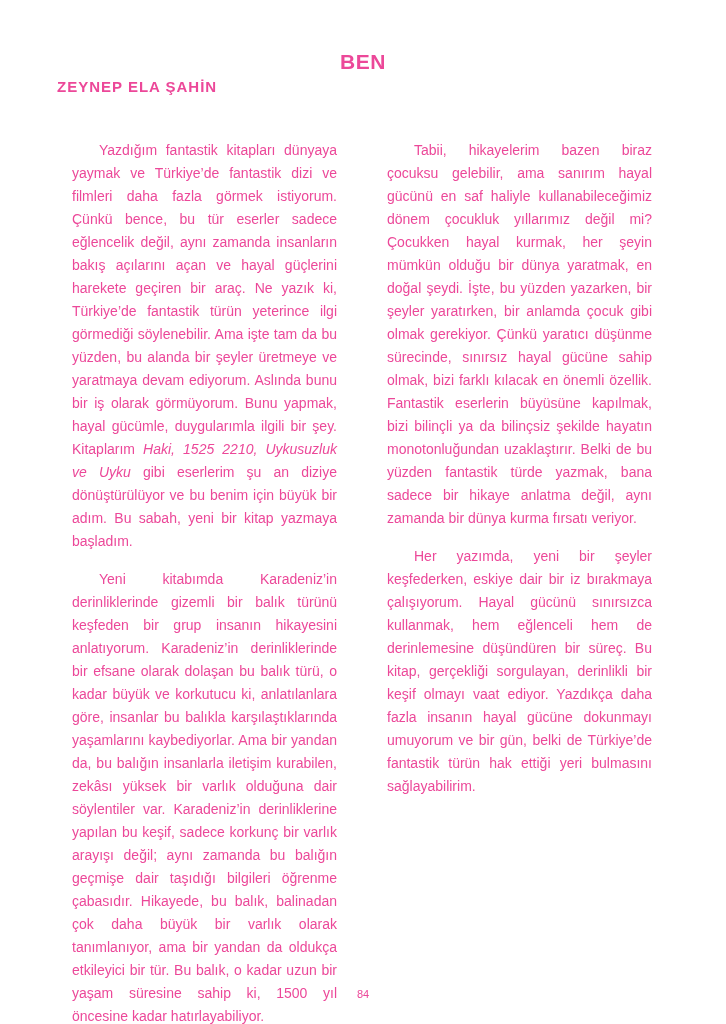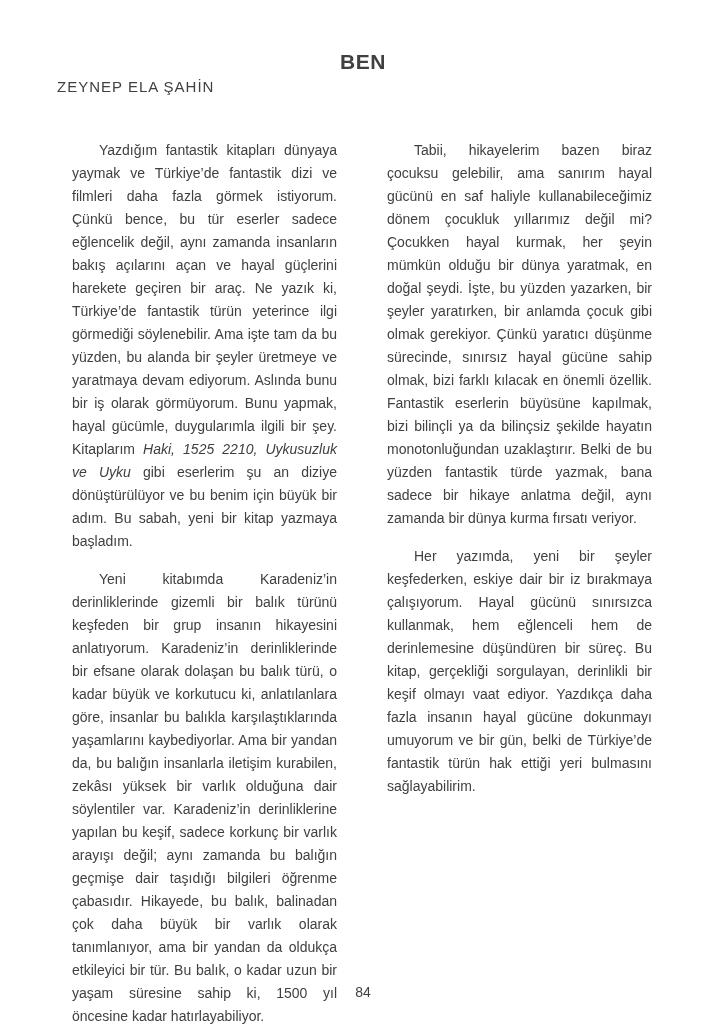--- a/index.html
+++ b/index.html
@@ -24,20 +24,21 @@
     font-size: 21px;
     font-weight: bold;
     letter-spacing: 0.5px;
   }
   .author {
     position: absolute;
     top: 78px;
     left: 57px;
     font-size: 15px;
     letter-spacing: 1px;
+    font-weight: bold;
   }
   .columns {
     position: absolute;
     top: 124px;
     left: 57px;
     width: 611px;
     display: flex;
     gap: 20px;
   }
   .column {
@@ -54,27 +55,27 @@
   }
   .column p em {
     font-style: italic;
   }
   .pagenum {
     position: absolute;
     bottom: 24px;
     left: 58px;
     width: 610px;
     text-align: center;
-    font-size: 14px;
+    font-size: 11px;
   }
 </style>
 </head>
 <body>
 
-<div class="page" style="color: #404040; background: rgb(255, 255, 255);">
+<div class="page" style="color: #ec4899; background: rgb(255, 255, 255);">
   <div class="title">BEN</div>
   <div class="author">ZEYNEP ELA ŞAHİN</div>
   <div class="columns">
     <div class="column">
         <p><span>Yazdığım fantastik kitapları dünyaya yaymak ve Türkiye’de fantastik dizi ve filmleri daha fazla görmek istiyorum. Çünkü bence, bu tür eserler sadece eğlencelik değil, aynı zamanda insanların bakış açılarını açan ve hayal güçlerini harekete geçiren bir araç. Ne yazık ki, Türkiye’de fantastik türün yeterince ilgi görmediği söylenebilir. Ama işte tam da bu yüzden, bu alanda bir şeyler üretmeye ve yaratmaya devam ediyorum. Aslında bunu bir iş olarak görmüyorum. Bunu yapmak, hayal gücümle, duygularımla ilgili bir şey. Kitaplarım </span><em>Haki, 1525 2210, Uykusuzluk ve Uyku</em><span> gibi eserlerim şu an diziye dönüştürülüyor ve bu benim için büyük bir adım. Bu sabah, yeni bir kitap yazmaya başladım.</span></p>
         <p><span>Yeni kitabımda Karadeniz’in derinliklerinde gizemli bir balık türünü keşfeden bir grup insanın hikayesini anlatıyorum. Karadeniz’in derinliklerinde bir efsane olarak dolaşan bu balık türü, o kadar büyük ve korkutucu ki, anlatılanlara göre, insanlar bu balıkla karşılaştıklarında yaşamlarını kaybediyorlar. Ama bir yandan da, bu balığın insanlarla iletişim kurabilen, zekâsı yüksek bir varlık olduğuna dair söylentiler var. Karadeniz’in derinliklerine yapılan bu keşif, sadece korkunç bir varlık arayışı değil; aynı zamanda bu balığın geçmişe dair taşıdığı bilgileri öğrenme çabasıdır. Hikayede, bu balık, balinadan çok daha büyük bir varlık olarak tanımlanıyor, ama bir yandan da oldukça etkileyici bir tür. Bu balık, o kadar uzun bir yaşam süresine sahip ki, 1500 yıl öncesine kadar hatırlayabiliyor.</span></p>
       </div>
     <div class="column">
         <p><span>Tabii, hikayelerim bazen biraz çocuksu gelebilir, ama sanırım hayal gücünü en saf haliyle kullanabileceğimiz dönem çocukluk yıllarımız değil mi? Çocukken hayal kurmak, her şeyin mümkün olduğu bir dünya yaratmak, en doğal şeydi. İşte, bu yüzden yazarken, bir şeyler yaratırken, bir anlamda çocuk gibi olmak gerekiyor. Çünkü yaratıcı düşünme sürecinde, sınırsız hayal gücüne sahip olmak, bizi farklı kılacak en önemli özellik. Fantastik eserlerin büyüsüne kapılmak, bizi bilinçli ya da bilinçsiz şekilde hayatın monotonluğundan uzaklaştırır. Belki de bu yüzden fantastik türde yazmak, bana sadece bir hikaye anlatma değil, aynı zamanda bir dünya kurma fırsatı veriyor.</span></p>
         <p><span>Her yazımda, yeni bir şeyler keşfederken, eskiye dair bir iz bırakmaya çalışıyorum. Hayal gücünü sınırsızca kullanmak, hem eğlenceli hem de derinlemesine düşündüren bir süreç. Bu kitap, gerçekliği sorgulayan, derinlikli bir keşif olmayı vaat ediyor. Yazdıkça daha fazla insanın hayal gücüne dokunmayı umuyorum ve bir gün, belki de Türkiye’de fantastik türün hak ettiği yeri bulmasını sağlayabilirim.</span></p>

